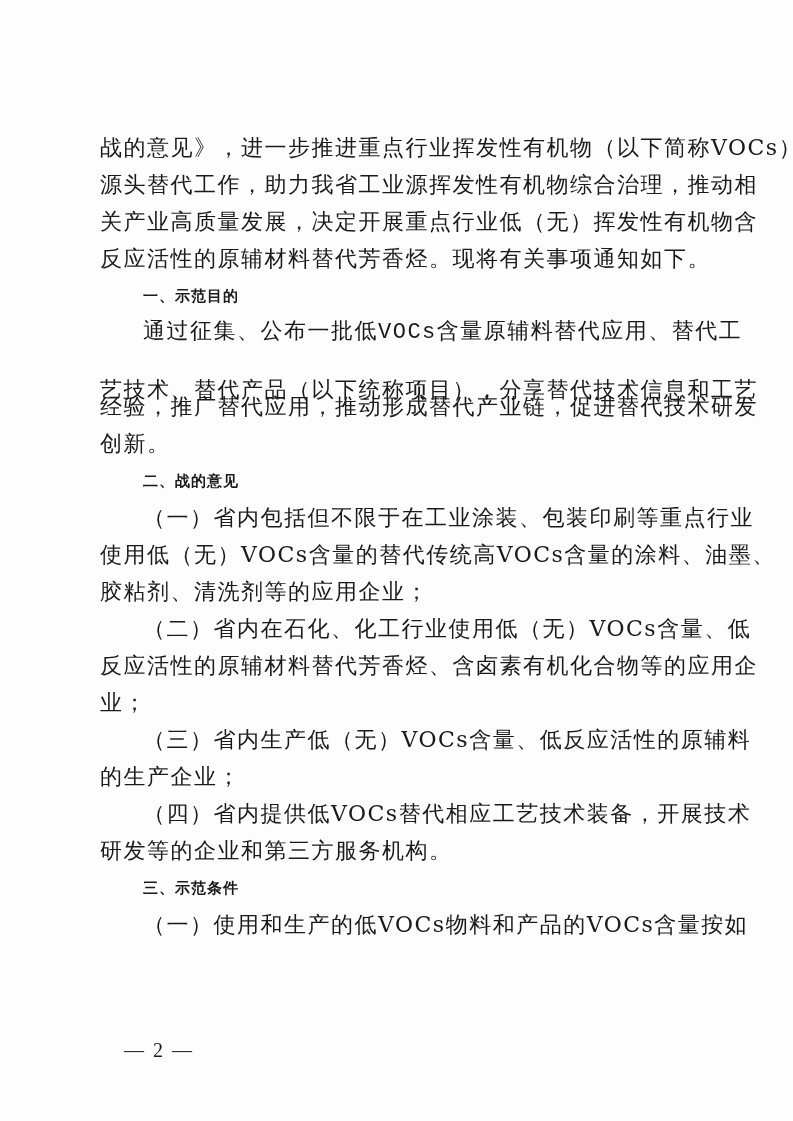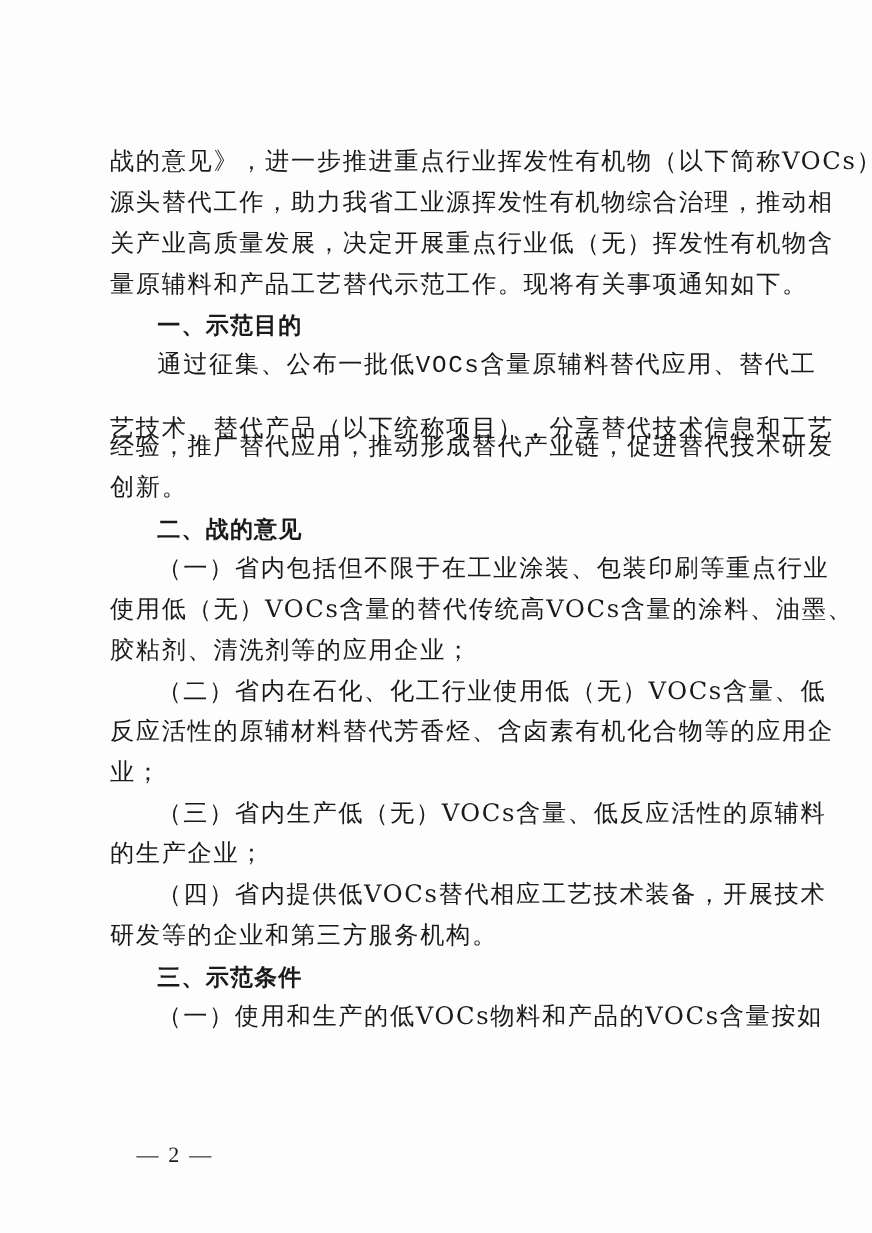--- a/index.html
+++ b/index.html
@@ -3,34 +3,34 @@
 <meta charset="utf-8">
 <style>
   html, body { margin:0; padding:0; }
   body { width:793px; height:1121px; background:#fdfdfd; position:relative; overflow:hidden;
          font-family:"DejaVu Serif","Liberation Serif",serif; color:#1a1a1a; }
   .page { position:absolute; left:0; top:0; width:711px; height:1121px; }
   .line { position:absolute; left:100px; width:602px; font-size:22px; line-height:30px; height:30px;
           white-space:nowrap; text-align:justify; text-align-last:justify; letter-spacing:1.5px; }
   .indent { left:143px; width:559px; }
   .heading { position:absolute; left:143px; font-family:"DejaVu Sans","Liberation Sans",sans-serif;
-             font-weight:bold; font-size:21px; line-height:30px; letter-spacing:1px; white-space:nowrap; }
+             font-weight:bold; font-size:15px; line-height:30px; letter-spacing:1px; white-space:nowrap; }
   .noj { text-align:left; text-align-last:left; }
   .pagenum { position:absolute; left:124px; top:1035px; font-size:20px; line-height:30px;
              font-family:"Liberation Serif","DejaVu Serif",serif; white-space:nowrap; letter-spacing:2px; }
 </style>
 </head>
 <body>
 
 <div class="page">
   <div id="lines">
       <div class="line" style="top: 133px;">战的意见》，进一步推进重点行业挥发性有机物（以下简称VOCs）</div>
       <div class="line" style="top: 170px;">源头替代工作，助力我省工业源挥发性有机物综合治理，推动相</div>
       <div class="line" style="top: 207px;">关产业高质量发展，决定开展重点行业低（无）挥发性有机物含</div>
-      <div class="line noj" style="top: 244px;">量原辅料和产品工艺替代示范工作。现将有关事项通知如下。</div>
+      <div class="line noj" style="top: 244px;">反应活性的原辅材料替代芳香烃。现将有关事项通知如下。</div>
       <div class="heading" style="top: 281px;">一、示范目的</div>
       <div class="line indent" style="top: 318px; font-family: Liberation Mono, monospace;">通过征集、公布一批低VOCs含量原辅料替代应用、替代工</div>
       <div class="line" style="top: 355px; margin-top: 20px;">艺技术、替代产品（以下统称项目），分享替代技术信息和工艺</div>
       <div class="line" style="top: 392px;">经验，推广替代应用，推动形成替代产业链，促进替代技术研发</div>
       <div class="line noj" style="top: 429px;">创新。</div>
       <div class="heading" style="top: 466px;">二、战的意见</div>
       <div class="line indent" style="top: 503px;">（一）省内包括但不限于在工业涂装、包装印刷等重点行业</div>
       <div class="line" style="top: 540px;">使用低（无）VOCs含量的替代传统高VOCs含量的涂料、油墨、</div>
       <div class="line noj" style="top: 577px;">胶粘剂、清洗剂等的应用企业；</div>
       <div class="line indent" style="top: 614px;">（二）省内在石化、化工行业使用低（无）VOCs含量、低</div>

